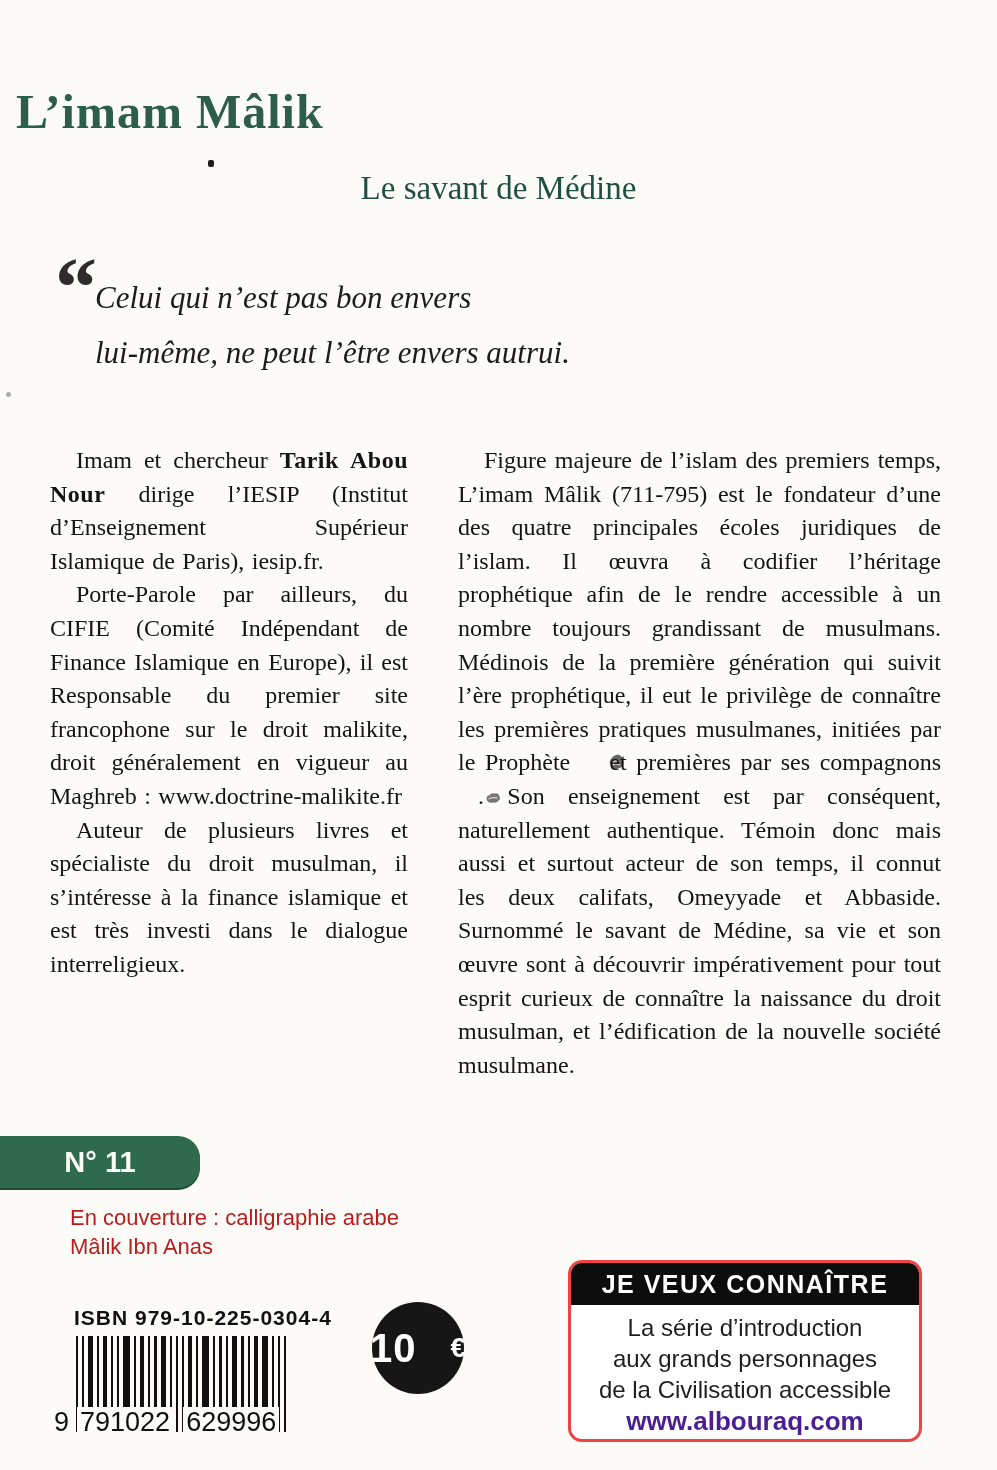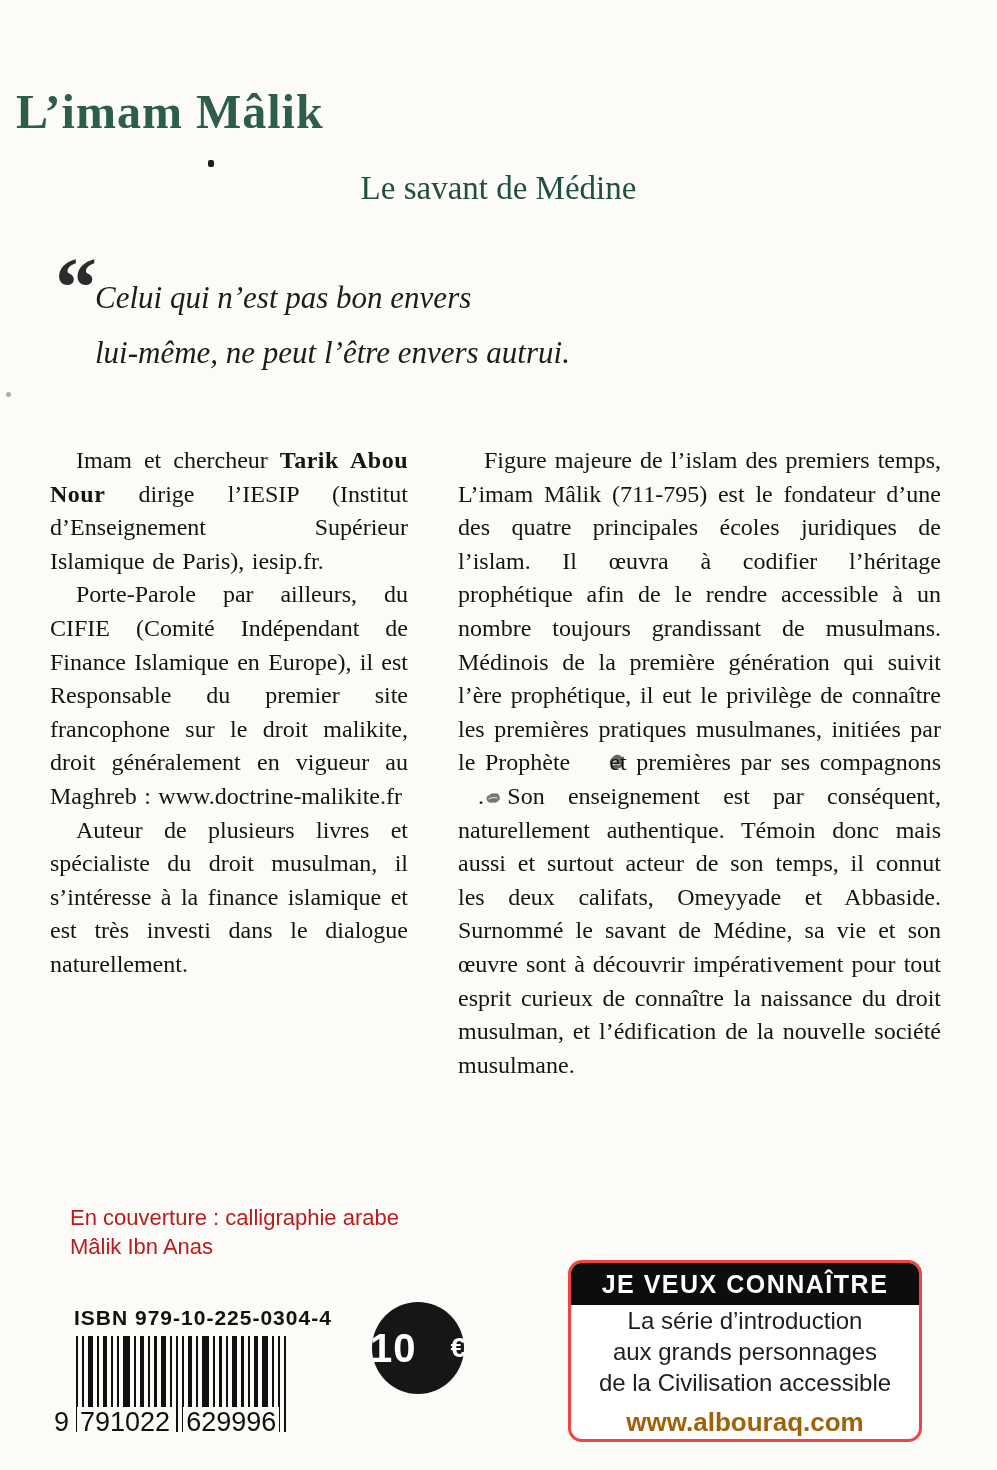--- a/index.html
+++ b/index.html
@@ -125,57 +125,61 @@
     border-radius:14px;
     overflow:hidden;
     font-family:"Liberation Sans", sans-serif;
   }
   .info-header{
     background:#0d0d0d;color:#fff;
     height:42px;display:flex;align-items:center;justify-content:center;
     font-weight:700;font-size:25px;letter-spacing:1.5px;
   }
   .info-body{
+    padding-top:7px;
     text-align:center;
     font-size:24px;line-height:31px;color:#1e1e1e;
   }
-  .info-site{font-weight:700;font-size:26px;margin-top:9px;color:#a16207;}
+  .info-site{font-weight:700;font-size:26px;margin-top:1px;color:#4c1d95;}
 </style>
 </head>
 <body>
 
 <div id="cover">
 
   <div class="title">L’imam Mâlik</div>
   <div class="subtitle">Le savant de Médine</div>
   <div class="scan-dot"></div>
   <div class="scan-speck"></div>
 
   <div class="quote-mark">“</div>
   <div class="quote">
     <div>Celui qui n’est pas bon envers</div>
     <div>lui-même, ne peut l’être envers autrui.</div>
   </div>
 
   <div class="col col-left">
     <p><span>Imam et chercheur </span><span class="bold-name">Tarik Abou Nour</span><span> dirige l’IESIP (Institut d’Enseignement Supérieur Islamique de Paris), iesip.fr.</span></p>
     <p>Porte-Parole par ailleurs, du CIFIE (Comité Indépendant de Finance Islamique en Europe), il est Responsable du premier site francophone sur le droit malikite, droit généralement en vigueur au Maghreb : www.doctrine-malikite.fr</p>
-    <p>Auteur de plusieurs livres et spécialiste du droit musulman, il s’intéresse à la finance islamique et est très investi dans le dialogue naturellement.</p>
+    <p>Auteur de plusieurs livres et spécialiste du droit musulman, il s’intéresse à la finance islamique et est très investi dans le dialogue interreligieux.</p>
   </div>
 
   <div class="col col-right">
     <p><span>Figure majeure de l’islam des premiers temps, L’imam Mâlik (711-795) est le fondateur d’une des quatre principales écoles juridiques de l’islam. Il œuvra à codifier l’héritage prophétique afin de le rendre accessible à un nombre toujours grandissant de musulmans. Médinois de la première génération qui suivit l’ère prophétique, il eut le privilège de connaître les premières pratiques musulmanes, initiées par le Prophète </span><span class="honorific"><svg viewBox="0 0 20 20" width="20" height="20">
             <path d="M10 2 C14 1 17.5 4.5 16.5 8 C19 10.5 16 15.5 12.5 15 C9.5 17.5 4.5 15.5 4.5 12 C2 9 5.5 3.5 10 2 Z" fill="#4a4a4a" opacity="0.85"></path>
             <path d="M6.5 9.5 Q9.5 6.5 13.5 8.5 M6 12 Q10 10 14 11.5" stroke="#fcfbf7" stroke-width="1" fill="none"></path>
           </svg></span><span> et premières par ses compagnons </span><span class="honorific"><svg viewBox="0 0 20 20" width="18" height="18">
             <path d="M3 12 Q2 8 6 7 Q8 4 12 5 Q16 4 17 8 Q19 11 16 13 Q14 16 10 15 Q5 16.5 3 12 Z" fill="#555" opacity="0.8"></path>
             <path d="M5 11 Q9 8.5 15 10" stroke="#fcfbf7" stroke-width="1" fill="none"></path>
           </svg></span><span>. Son enseignement est par conséquent, naturellement authentique. Témoin donc mais aussi et surtout acteur de son temps, il connut les deux califats, Omeyyade et Abbaside. Surnommé le savant de Médine, sa vie et son œuvre sont à découvrir impérativement pour tout esprit curieux de connaître la naissance du droit musulman, et l’édification de la nouvelle société musulmane.</span></p>
   </div>
 
+  <div class="badge">
+    <span>N° 11</span>
+  </div>
 
   <div class="cover-note">
     <div>En couverture : calligraphie arabe</div>
     <div>Mâlik Ibn Anas</div>
   </div>
 
   <div class="isbn-label">ISBN 979-10-225-0304-4</div>
   <div class="barcode">
     <div class="bars">
         <div class="bar" style="left: 0px; width: 2px; height: 96px;"></div>

